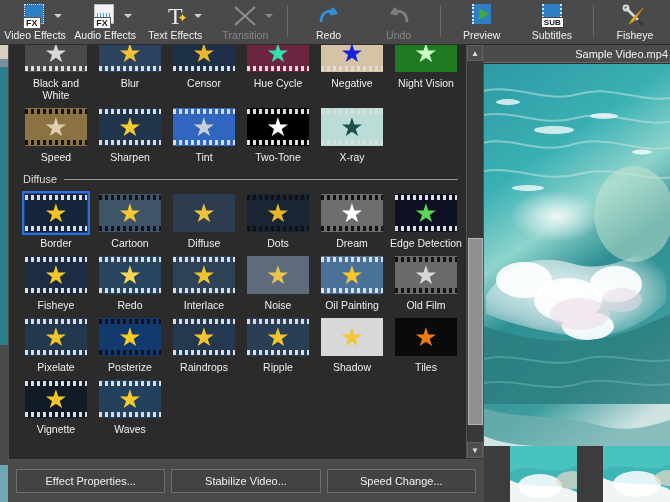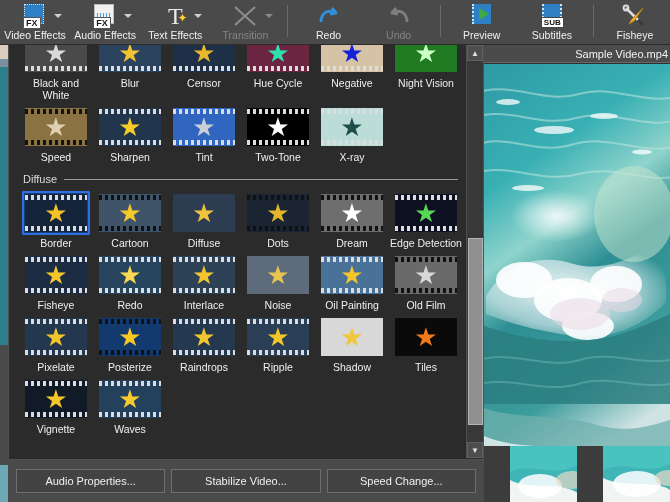--- a/index.html
+++ b/index.html
@@ -564,21 +564,21 @@
       <span>▲</span>
     </div>
     <div id="sb-thumb"></div>
     <div class="sb-arrow" id="sb-down">
       <span>▼</span>
     </div>
   </div>
 </div>
 
 <div id="btnbar">
-  <div class="bigbtn">Audio Properties...</div>
+  <div class="bigbtn">Effect Properties...</div>
   <div class="bigbtn">Stabilize Video...</div>
   <div class="bigbtn">Speed Change...</div>
 </div>
 
 <div id="preview-panel">
   <div id="preview-titlebar">
     <div id="preview-title">Sample Video.mp4</div>
   </div>
   <div id="preview-video">
     <svg width="186" height="427" viewBox="0 0 186 427" preserveAspectRatio="none">

